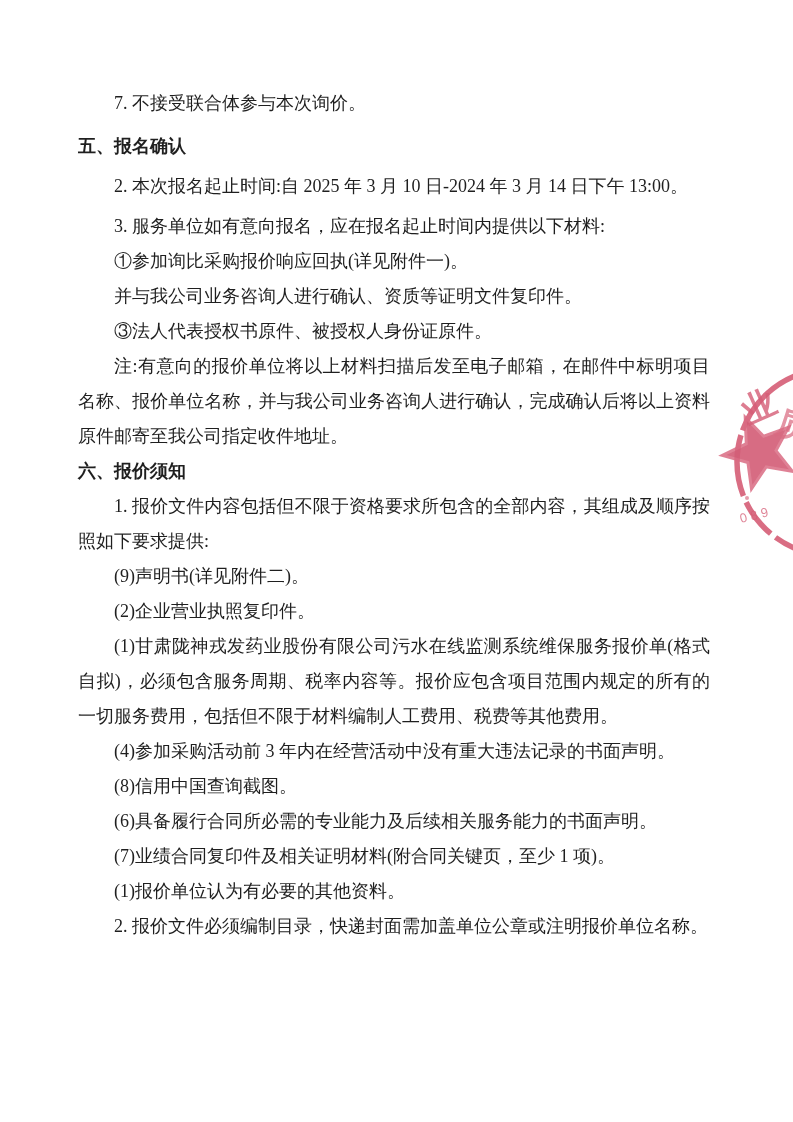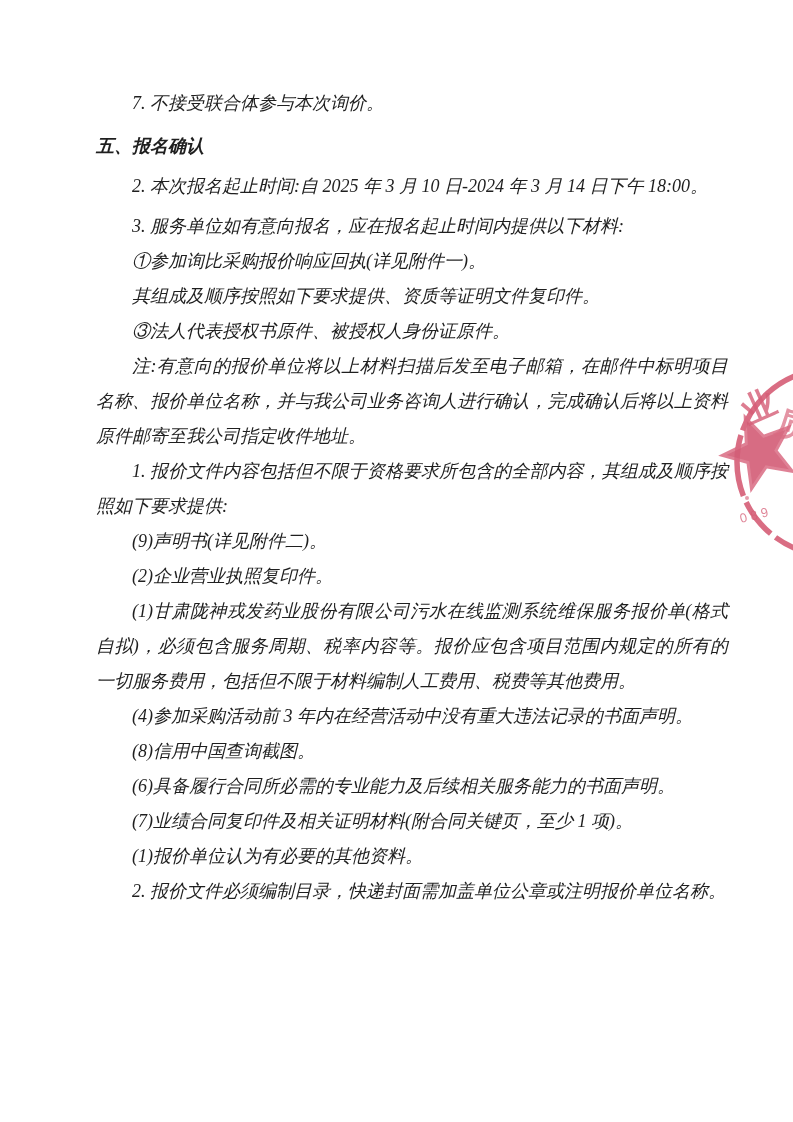--- a/index.html
+++ b/index.html
@@ -13,23 +13,22 @@
     width: 793px;
     height: 1122px;
     margin: 0 auto;
     background: #ffffff;
     overflow: hidden;
     color: #1f1f1f;
   }
   .content {
     position: absolute;
     top: 86px;
-    left: 96px;
+    left: 78px;
     width: 632px;
-    font-style: italic;
   }
   .content p {
     margin: 0;
     font-size: 18px;
     line-height: 35px;
     text-align: justify;
     text-align-last: left;
     word-break: break-all;
   }
   .content p.h {
@@ -47,26 +46,27 @@
     pointer-events: none;
   }
 </style>
 </head>
 <body>
 
 <div class="page">
   <div class="content">
     <p class="ind">7. 不接受联合体参与本次询价。</p>
     <p class="h mt8">五、报名确认</p>
-    <p class="ind mt5">2. 本次报名起止时间:自 2025 年 3 月 10 日-2024 年 3 月 14 日下午 18:00。</p>
+    <p class="ind mt5">2. 本次报名起止时间:自 2025 年 3 月 10 日-2024 年 3 月 14 日下午 13:00。</p>
     <p class="ind mt5">3. 服务单位如有意向报名，应在报名起止时间内提供以下材料:</p>
     <p class="ind">①参加询比采购报价响应回执(详见附件一)。</p>
-    <p class="ind">其组成及顺序按照如下要求提供、资质等证明文件复印件。</p>
+    <p class="ind">并与我公司业务咨询人进行确认、资质等证明文件复印件。</p>
     <p class="ind">③法人代表授权书原件、被授权人身份证原件。</p>
     <p class="ind">注:有意向的报价单位将以上材料扫描后发至电子邮箱，在邮件中标明项目名称、报价单位名称，并与我公司业务咨询人进行确认，完成确认后将以上资料原件邮寄至我公司指定收件地址。</p>
+    <p class="h">六、报价须知</p>
     <p class="ind">1. 报价文件内容包括但不限于资格要求所包含的全部内容，其组成及顺序按照如下要求提供:</p>
     <p class="ind">(9)声明书(详见附件二)。</p>
     <p class="ind">(2)企业营业执照复印件。</p>
     <p class="ind">(1)甘肃陇神戎发药业股份有限公司污水在线监测系统维保服务报价单(格式自拟)，必须包含服务周期、税率内容等。报价应包含项目范围内规定的所有的一切服务费用，包括但不限于材料编制人工费用、税费等其他费用。</p>
     <p class="ind">(4)参加采购活动前 3 年内在经营活动中没有重大违法记录的书面声明。</p>
     <p class="ind">(8)信用中国查询截图。</p>
     <p class="ind">(6)具备履行合同所必需的专业能力及后续相关服务能力的书面声明。</p>
     <p class="ind">(7)业绩合同复印件及相关证明材料(附合同关键页，至少 1 项)。</p>
     <p class="ind">(1)报价单位认为有必要的其他资料。</p>
     <p class="ind">2. 报价文件必须编制目录，快递封面需加盖单位公章或注明报价单位名称。</p>

